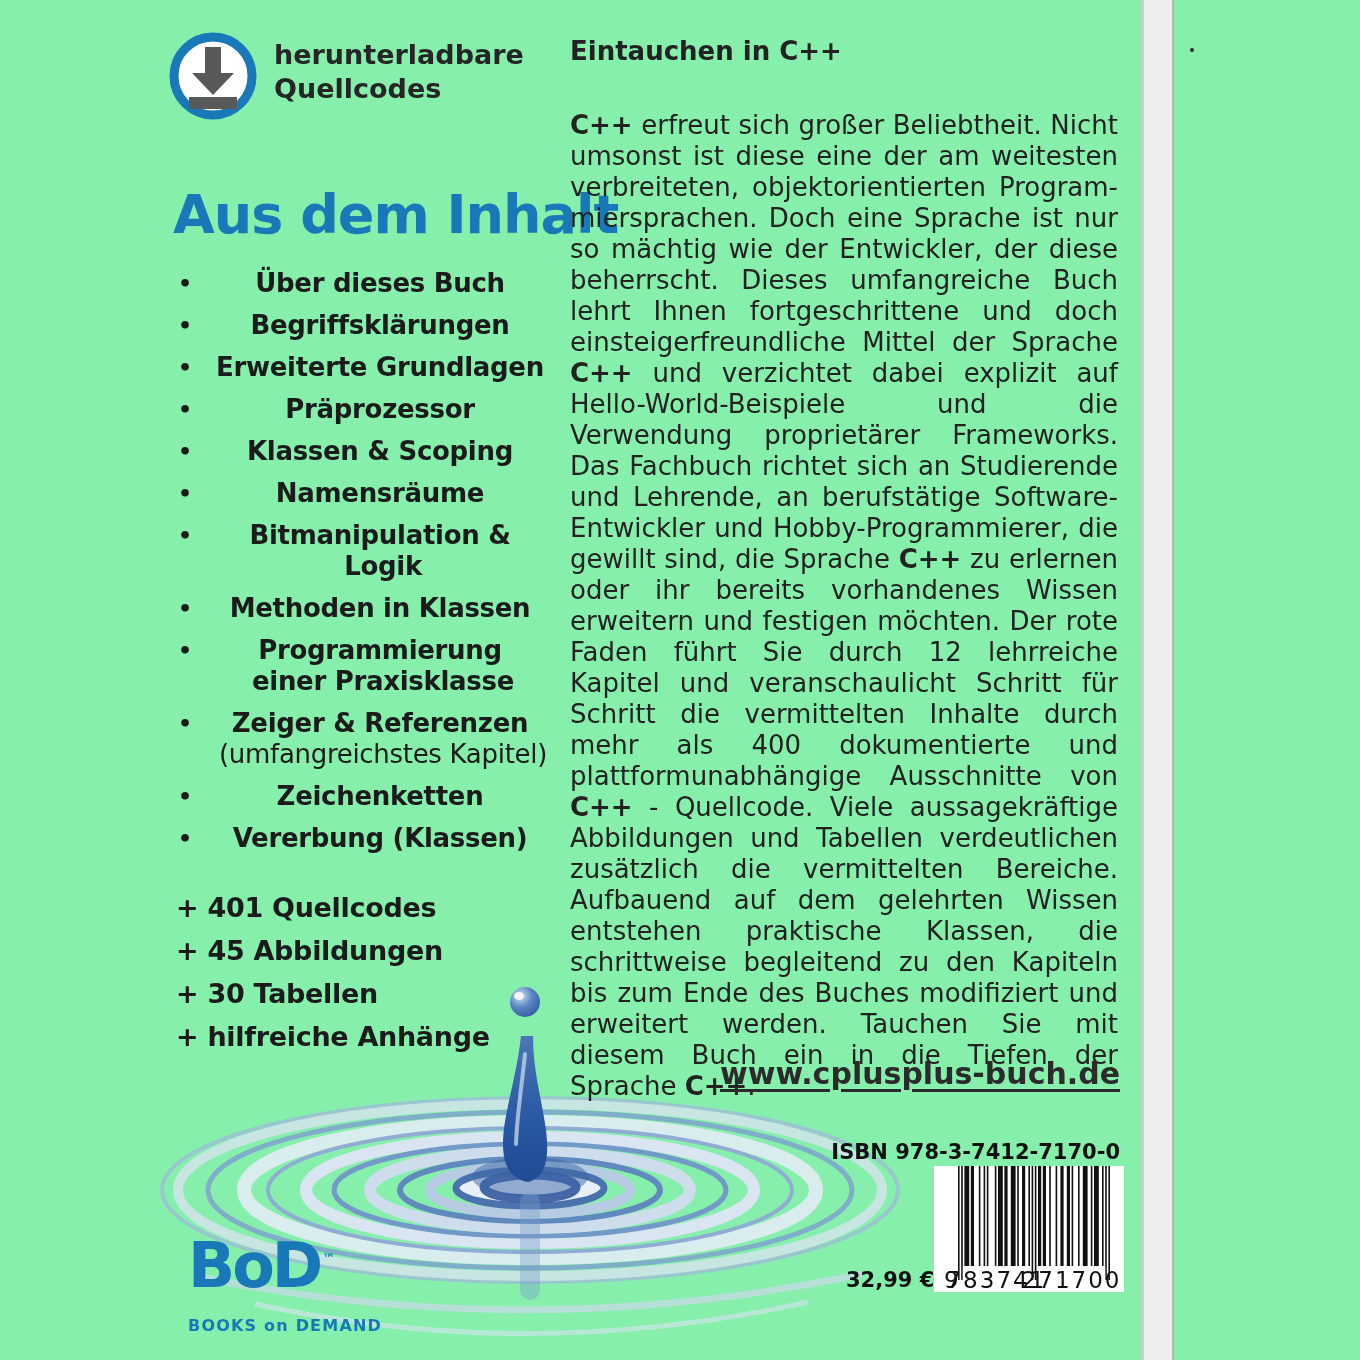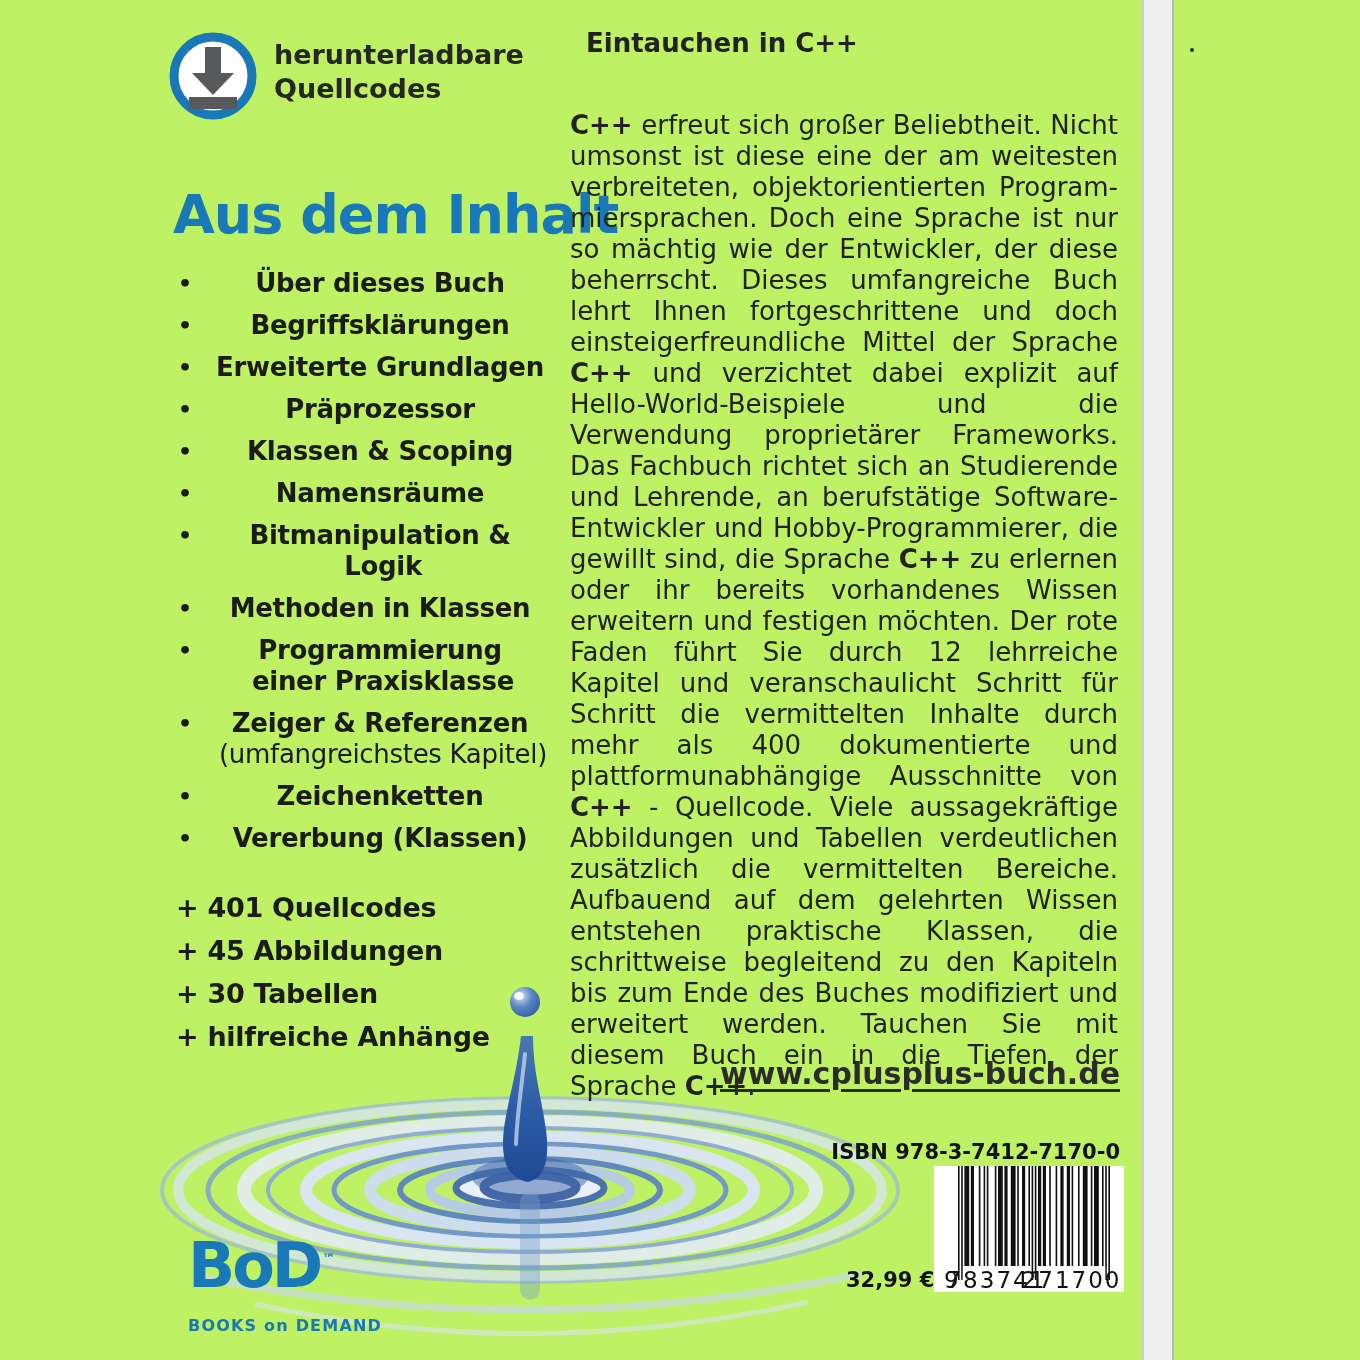--- a/index.html
+++ b/index.html
@@ -1,17 +1,17 @@
 <!DOCTYPE html>
 <html><head>
 <meta charset="utf-8">
 <style>
   html,body{margin:0;padding:0;background:#ffffff;}
   #canvas{
-    position:relative;width:1360px;height:1360px;background:#bef264;overflow:hidden;
+    position:relative;width:1360px;height:1360px;background:#86efac;overflow:hidden;
     font-family:"DejaVu Sans", sans-serif;color:#1e1e1e;
   }
   
   .page-edge{position:absolute;left:1142px;top:0;width:28px;height:1360px;background:#eeeeee;
     border-left:2px solid #cfcfcf;border-right:2px solid #b6b6b6;}
   .corner-dot{position:absolute;left:1190px;top:48px;width:4px;height:4px;border-radius:50%;background:#2a2a2a;}
 
   
   .dl-badge{position:absolute;left:168px;top:30px;display:flex;align-items:flex-start;}
   .dl-icon{width:90px;height:92px;flex:0 0 auto;}
@@ -21,21 +21,21 @@
   .inhalt-heading{position:absolute;left:173px;top:183px;font-size:54px;font-weight:bold;color:#1878b8;letter-spacing:-1px;}
   .toc-list{position:absolute;left:178px;top:268px;width:380px;text-align:center;}
   .toc-item{position:relative;padding-left:24px;margin-bottom:11px;font-size:26px;font-weight:bold;line-height:31px;color:#1b1b1b;letter-spacing:-0.3px;}
   .toc-item::before{content:"•";position:absolute;left:0;top:0;font-size:22px;line-height:31px;color:#1b1b1b;}
   .toc-line2{padding-left:6px;}
   .toc-line2.regular{font-weight:normal;}
   .extras-list{position:absolute;left:176px;top:886px;}
   .extra-item{font-size:27px;font-weight:bold;line-height:43px;color:#1b1b1b;letter-spacing:-0.3px;}
 
   
-  .right-heading{position:absolute;left:570px;top:28px;font-size:26px;font-weight:bold;color:#222;margin-left:16px;}
+  .right-heading{position:absolute;left:570px;top:36px;font-size:26px;font-weight:bold;color:#222;}
   .book-par{position:absolute;left:570px;top:110px;width:548px;font-size:26px;line-height:31px;
     text-align:justify;color:#222;}
   .book-par .b{font-weight:bold;}
   .website{position:absolute;left:570px;top:1056px;width:550px;text-align:right;font-size:30px;font-weight:bold;color:#2b2b2b;
     text-decoration:underline;text-decoration-thickness:3px;text-underline-offset:5px;}
 
   
   .isbn{position:absolute;left:700px;top:1140px;width:420px;text-align:right;font-size:21px;font-weight:bold;color:#111;}
   .price{position:absolute;left:846px;top:1268px;font-size:21px;font-weight:bold;color:#111;}
   .barcode-wrap{position:absolute;left:934px;top:1166px;width:190px;height:126px;background:#fff;}

